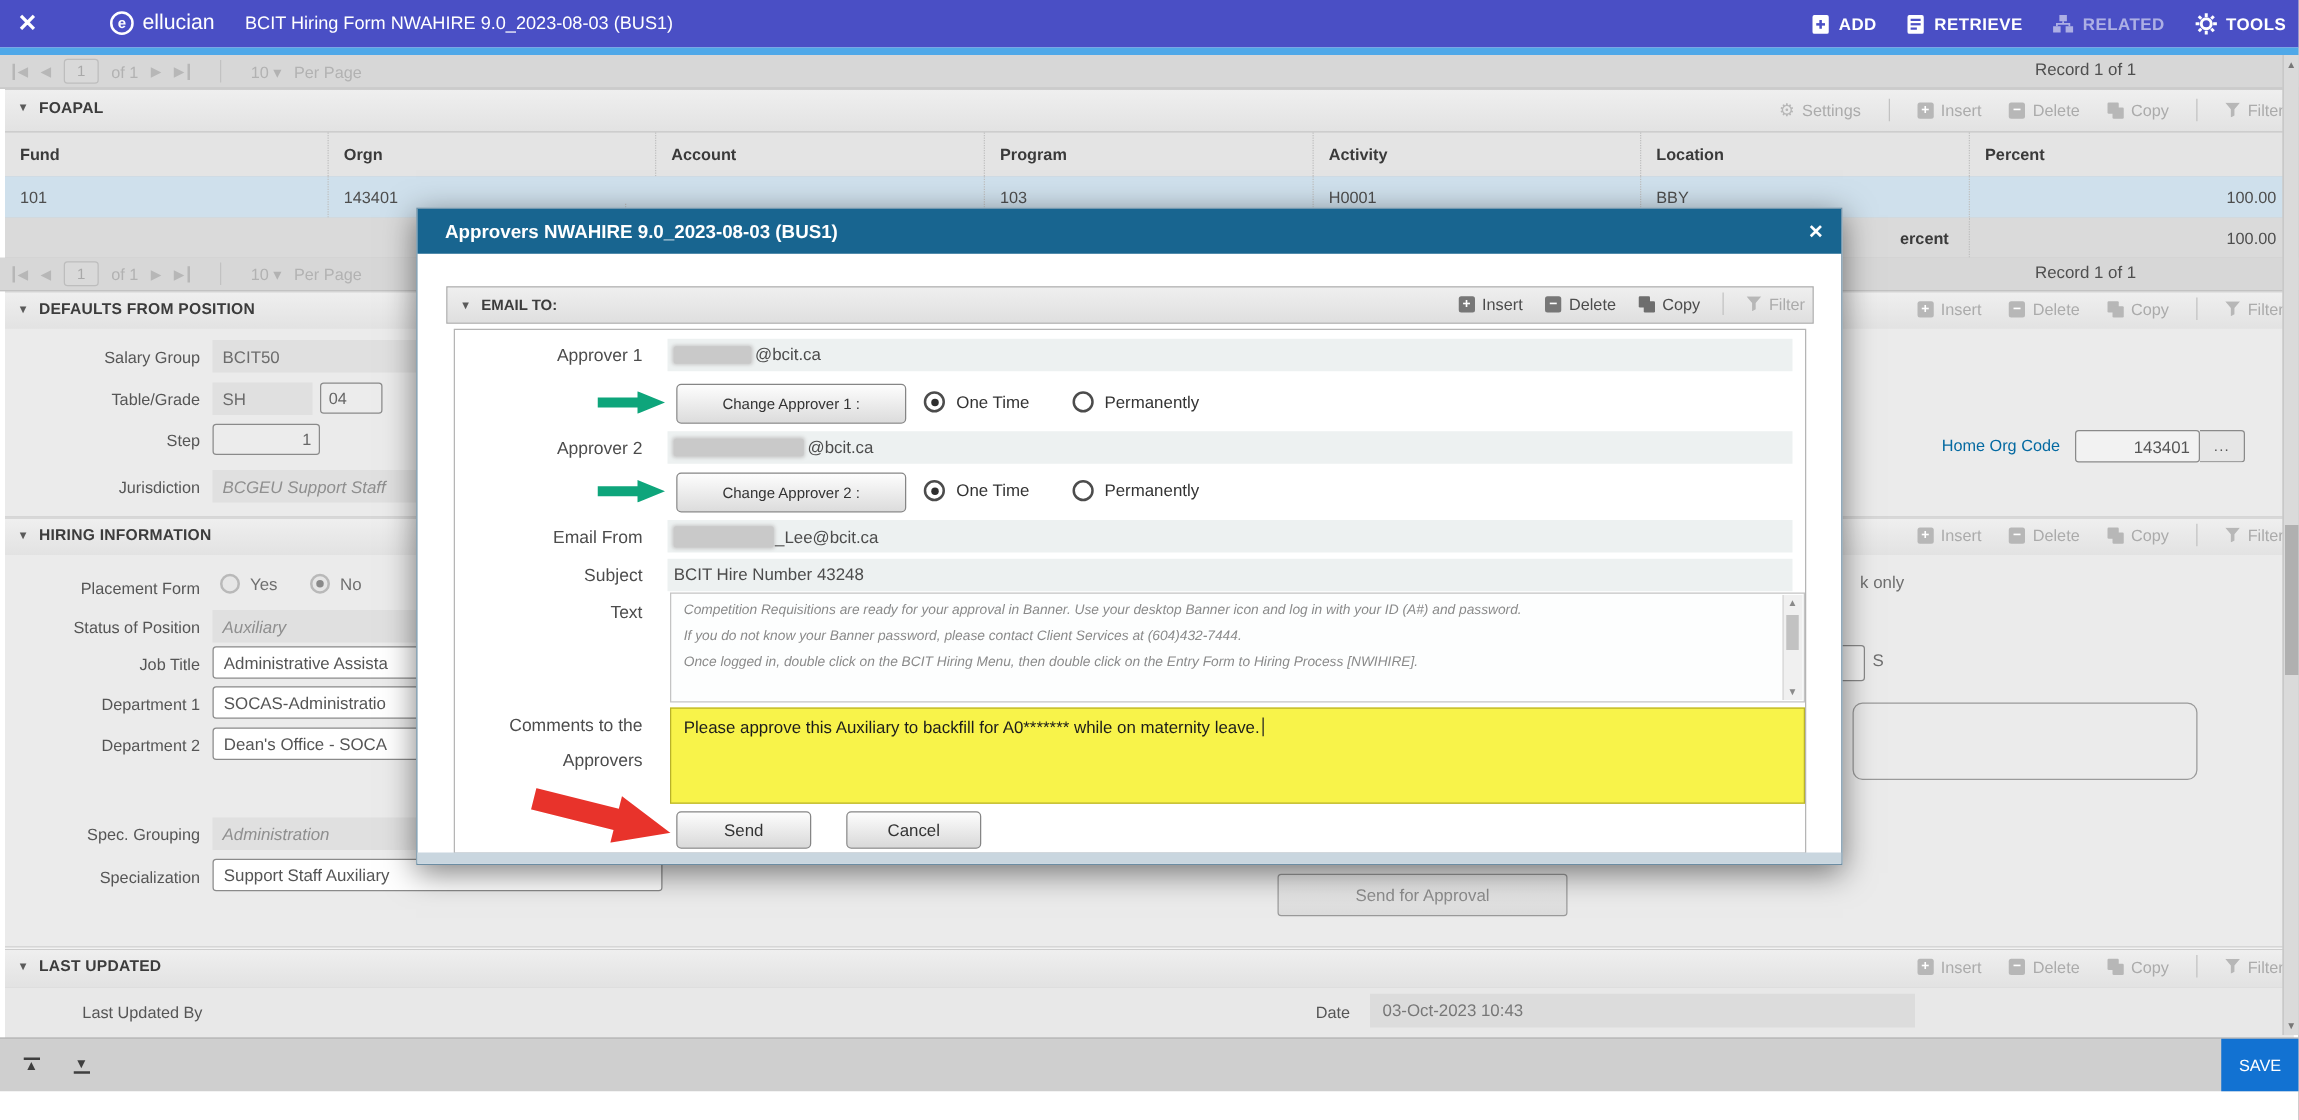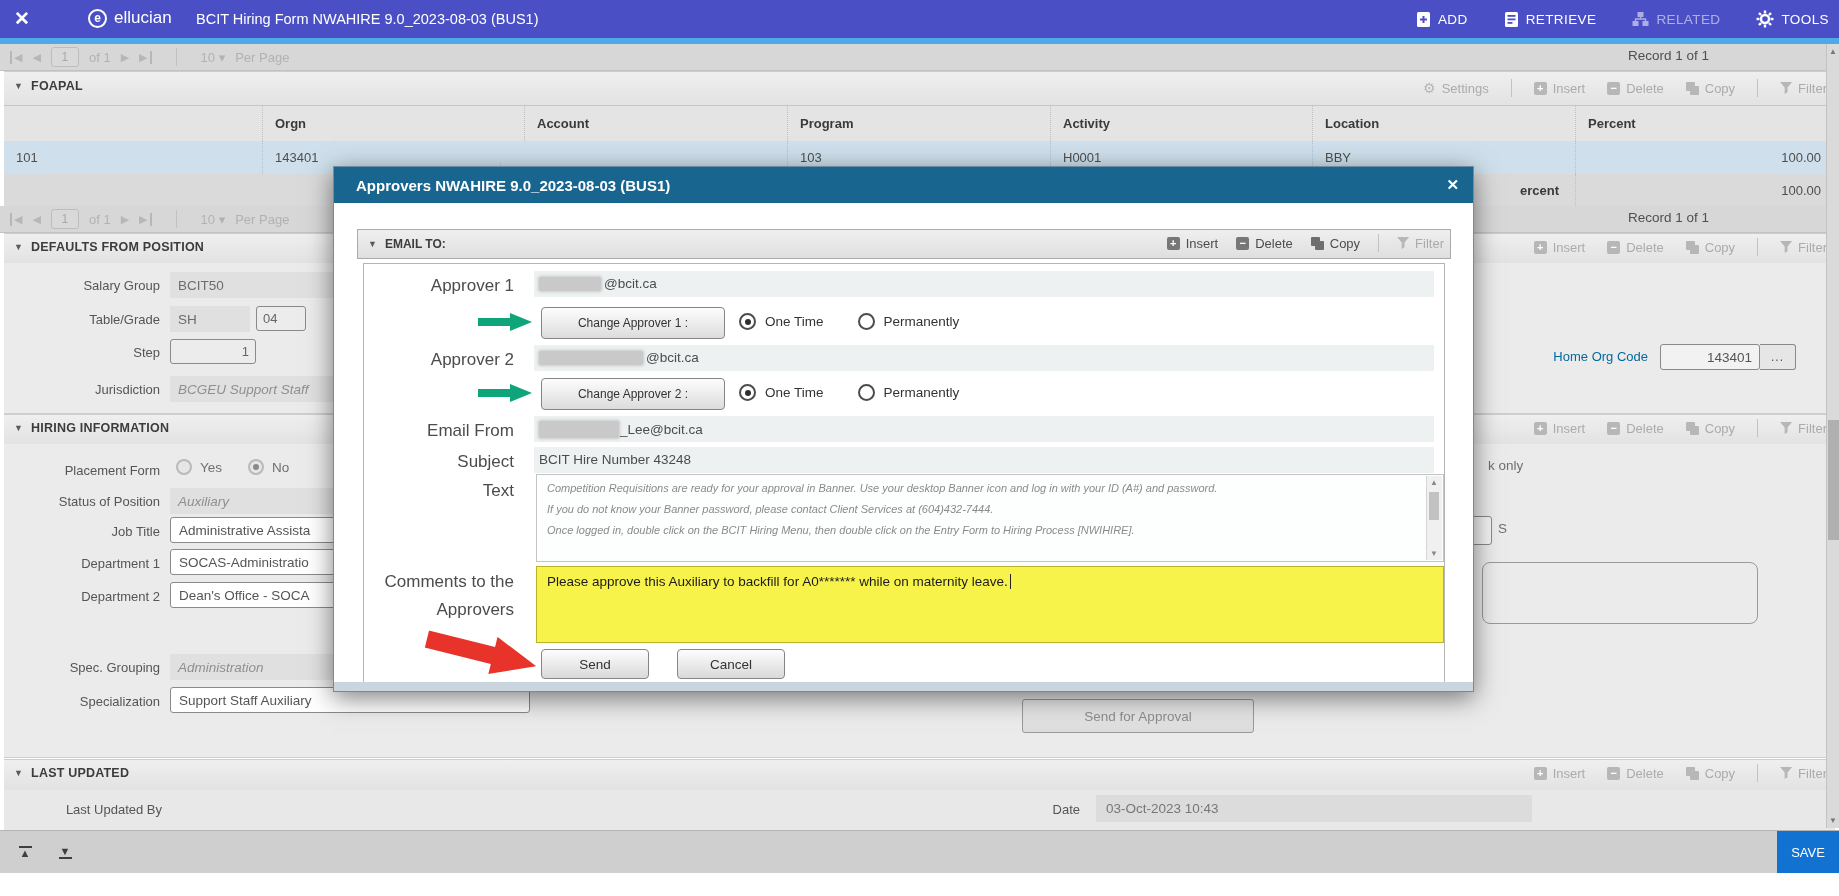--- a/index.html
+++ b/index.html
@@ -6,21 +6,21 @@
   .screen{position:relative;width:1839px;height:896px;overflow:hidden;background:#fff;
           font-family:"Liberation Sans",sans-serif;-webkit-font-smoothing:antialiased;}
   .abs{position:absolute;}
   
   .topbar{left:0;top:0;width:1839px;height:38px;background:#4a4fc5;color:#fff;}
   .topbar-strip{left:0;top:38px;width:1839px;height:6px;background:#4fa8e8;}
   .close-x{left:14px;top:7px;font-size:19px;font-weight:bold;color:#fff;cursor:pointer;}
   .brand{left:88px;top:8px;display:flex;align-items:center;gap:7px;color:#fff;font-size:17px;}
   .brand-circle{width:19px;height:19px;border:2px solid #fff;border-radius:50%;display:flex;align-items:center;justify-content:center;font-size:12px;font-weight:bold;box-sizing:border-box;}
   .win-title{left:196px;top:11px;font-size:14.5px;color:#fff;}
-  .topmenu{right:10px;top:0;height:38px;display:flex;align-items:center;gap:36px;}
+  .topmenu{right:10px;top:0;height:38px;display:flex;align-items:center;gap:24px;font-weight:bold;}
   .topmenu-item{display:flex;align-items:center;gap:7px;color:#fff;font-size:13.5px;letter-spacing:.4px;cursor:pointer;}
   .topmenu-item.dim{opacity:.55;}
   
   .pagerow{width:1839px;height:26px;background:#d7d7d7;border-bottom:1px solid #c2c2c2;}
   .pg-ctl{position:absolute;top:3px;display:flex;align-items:center;gap:10px;color:#b2b2b2;font-size:13px;}
   .pg-arrow{font-size:11px;color:#b7b7b7;}
   .pg-box{width:26px;height:18px;border:1px solid #bdbdbd;border-radius:3px;background:#d9d9d9;color:#a9a9a9;text-align:center;font-size:12px;line-height:18px;}
   .record-label{position:absolute;top:4px;color:#4f4f4f;font-size:13.5px;}
   
   .secbar{width:1831px;left:4px;background:linear-gradient(#efefef,#e2e2e2);border-top:1px solid #cdcdcd;border-bottom:1px solid #b9b9b9;}
@@ -70,21 +70,21 @@
   
   .modal{left:333px;top:166px;width:1139px;height:524px;background:#fff;border:1px solid #6c8da3;
          box-shadow:0 6px 24px rgba(0,0,0,.5);z-index:20;}
   .modal-head{position:absolute;left:0;top:0;width:100%;height:36px;background:#186590;display:flex;align-items:center;box-sizing:border-box;padding:0 14px 0 22px;}
   .modal-title{color:#fff;font-size:15px;font-weight:bold;flex:1;}
   .modal-x{color:#fff;font-size:15px;font-weight:bold;cursor:pointer;}
   .emailto-bar{position:absolute;left:23px;top:62px;width:1094px;height:30px;background:linear-gradient(#efefef,#dfdfdf);border:1px solid #ababab;box-sizing:border-box;}
   .emailto-title{position:absolute;left:10px;top:7px;font-size:12px;font-weight:bold;color:#3c3c3c;display:flex;gap:8px;align-items:center;}
   .mpanel{position:absolute;left:29px;top:96px;width:1082px;height:420px;border:1px solid #b5b5b5;background:#fff;box-sizing:border-box;}
   .mrow-bg{position:absolute;left:200px;width:900px;height:26px;background:#edf1f1;}
-  .mlabel{position:absolute;left:30px;width:150px;text-align:right;font-size:17px;color:#4c4c4c;}
+  .mlabel{position:absolute;left:30px;width:150px;text-align:right;font-size:14px;color:#4c4c4c;}
   .mval{position:absolute;font-size:13.5px;color:#4c4c4c;display:flex;align-items:center;gap:1px;}
   .blur{background:#c9c9c9;border-radius:2px;box-shadow:0 0 3px 1px #c9c9c9;height:14px;display:inline-block;}
   .chg-btn{position:absolute;left:207px;width:182px;height:30px;border:1px solid #858585;border-radius:4px;
            background:linear-gradient(#fdfdfd,#dcdcdc);font-size:12px;color:#333;display:flex;align-items:center;justify-content:center;cursor:pointer;}
   .mradio-group{position:absolute;display:flex;align-items:center;}
   .mrlbl{font-size:13.5px;color:#333;margin:0 34px 0 9px;}
   .ta{position:absolute;left:202px;width:908px;background:#fdfefe;border:1px solid #c4c4c4;box-sizing:border-box;overflow:hidden;}
   .ta-line{font-style:italic;color:#8a8a8a;font-size:11px;line-height:21px;padding:0 10px;}
   .ta-scroll{position:absolute;right:1px;top:1px;bottom:1px;width:15px;background:#f0f0f0;border-left:1px solid #d5d5d5;}
   .ta-scroll .up{position:absolute;top:2px;left:3px;font-size:8px;color:#8a8a8a;}
@@ -214,20 +214,21 @@
         </div>
       <span class="tsep"></span>
       <div class="tool gray">
           <span class="ic-funnel gray"></span>
           <span>Filter</span>
         </div>
     </div>
   </div>
 
   <div class="abs thead">
+    <div class="cell hdr first" style="left:0;width:258px;">Fund</div>
     <div class="cell hdr" style="left:258px;width:262px;">Orgn</div>
     <div class="cell hdr" style="left:520px;width:263px;">Account</div>
     <div class="cell hdr" style="left:783px;width:263px;">Program</div>
     <div class="cell hdr" style="left:1046px;width:262px;">Activity</div>
     <div class="cell hdr" style="left:1308px;width:263px;">Location</div>
     <div class="cell hdr" style="left:1571px;width:260px;">Percent</div>
   </div>
   <div class="abs trow1">
     <div class="cell first" style="left:0;width:258px;">101</div>
     <div class="cell" style="left:258px;width:262px;">143401</div>

